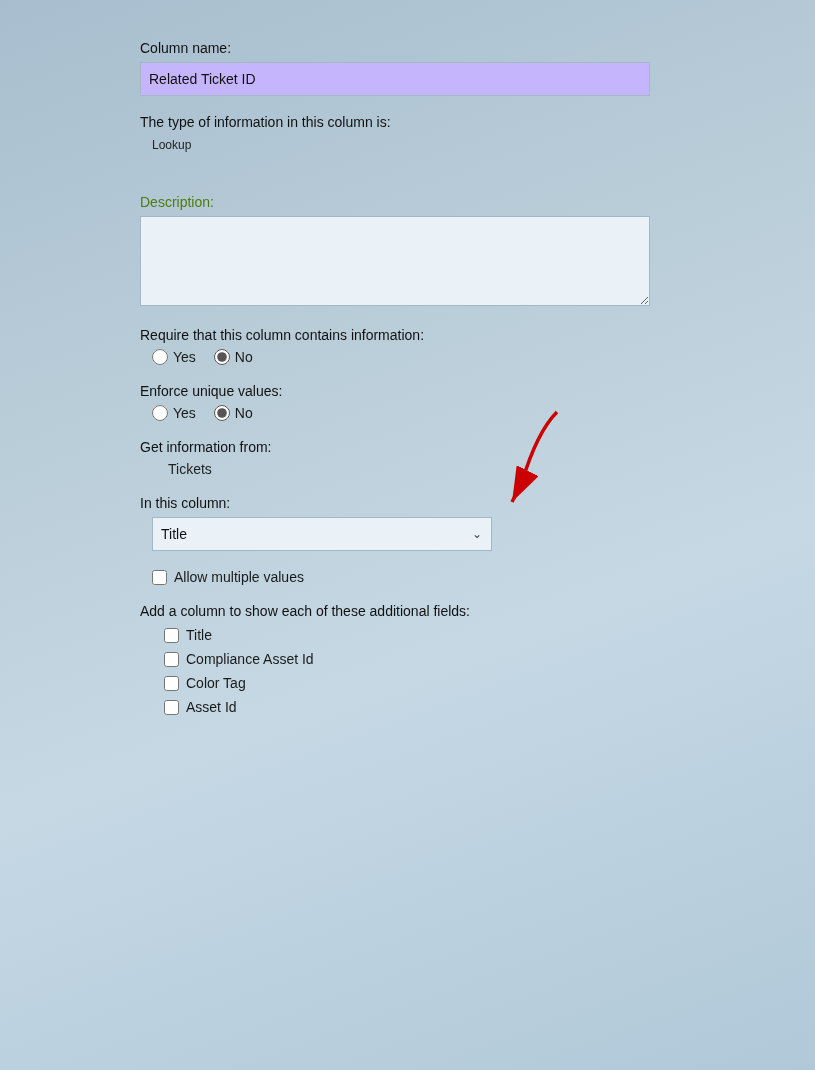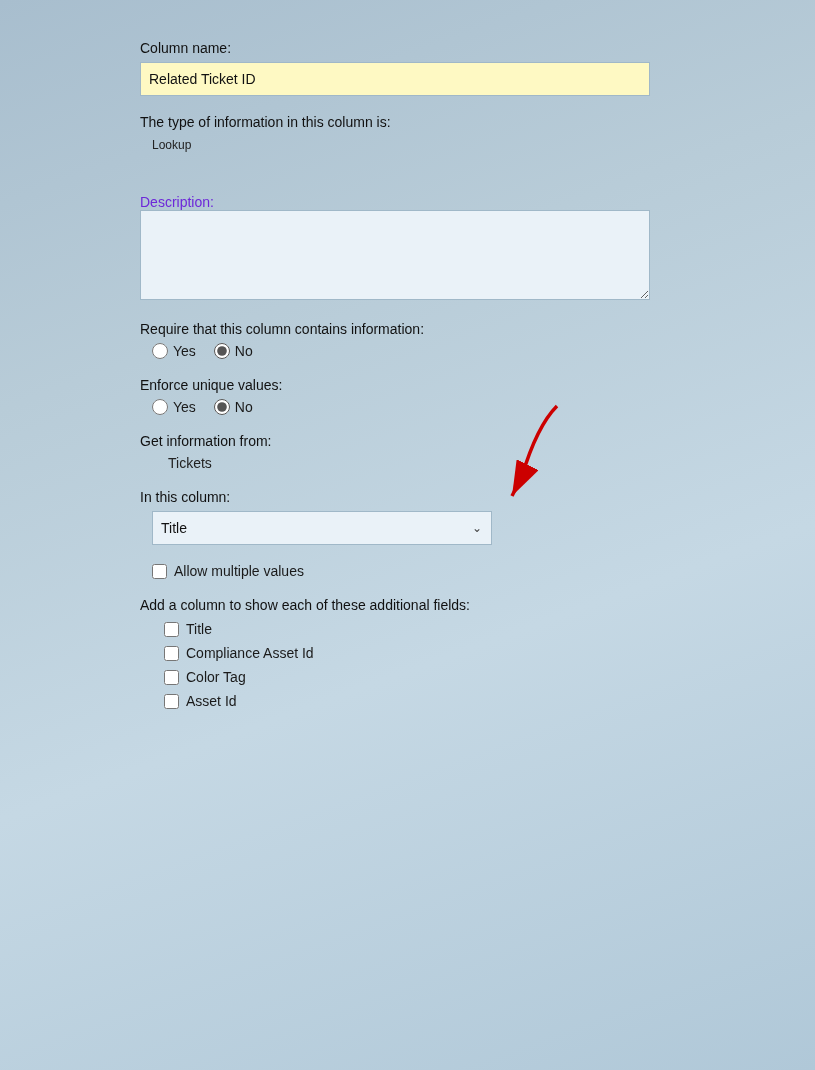--- a/index.html
+++ b/index.html
@@ -29,21 +29,21 @@
     .label {
       display: block;
       margin-bottom: 6px;
       font-size: 14px;
       color: #111;
     }
 
     .text-input {
       width: 510px;
       height: 34px;
-      background: #fef9c3;
+      background: #c4b5fd;
       border: 1px solid #a0b8c8;
       padding: 4px 8px;
       font-size: 14px;
       color: #111;
       outline: none;
     }
 
     .type-info {
       margin-top: 8px;
     }
@@ -53,22 +53,23 @@
       font-size: 12px;
       color: #222;
     }
 
     .spacer {
       height: 24px;
     }
 
     .description-label {
       display: block;
-      font-size: 14px;
-      color: #6d28d9;
+      margin-bottom: 6px;
+      font-size: 14px;
+      color: #4d7c0f;
     }
 
     .description-textarea {
       width: 510px;
       height: 90px;
       background: #eaf2f8;
       border: 1px solid #a0b8c8;
       padding: 4px 8px;
       font-size: 14px;
       color: #111;

